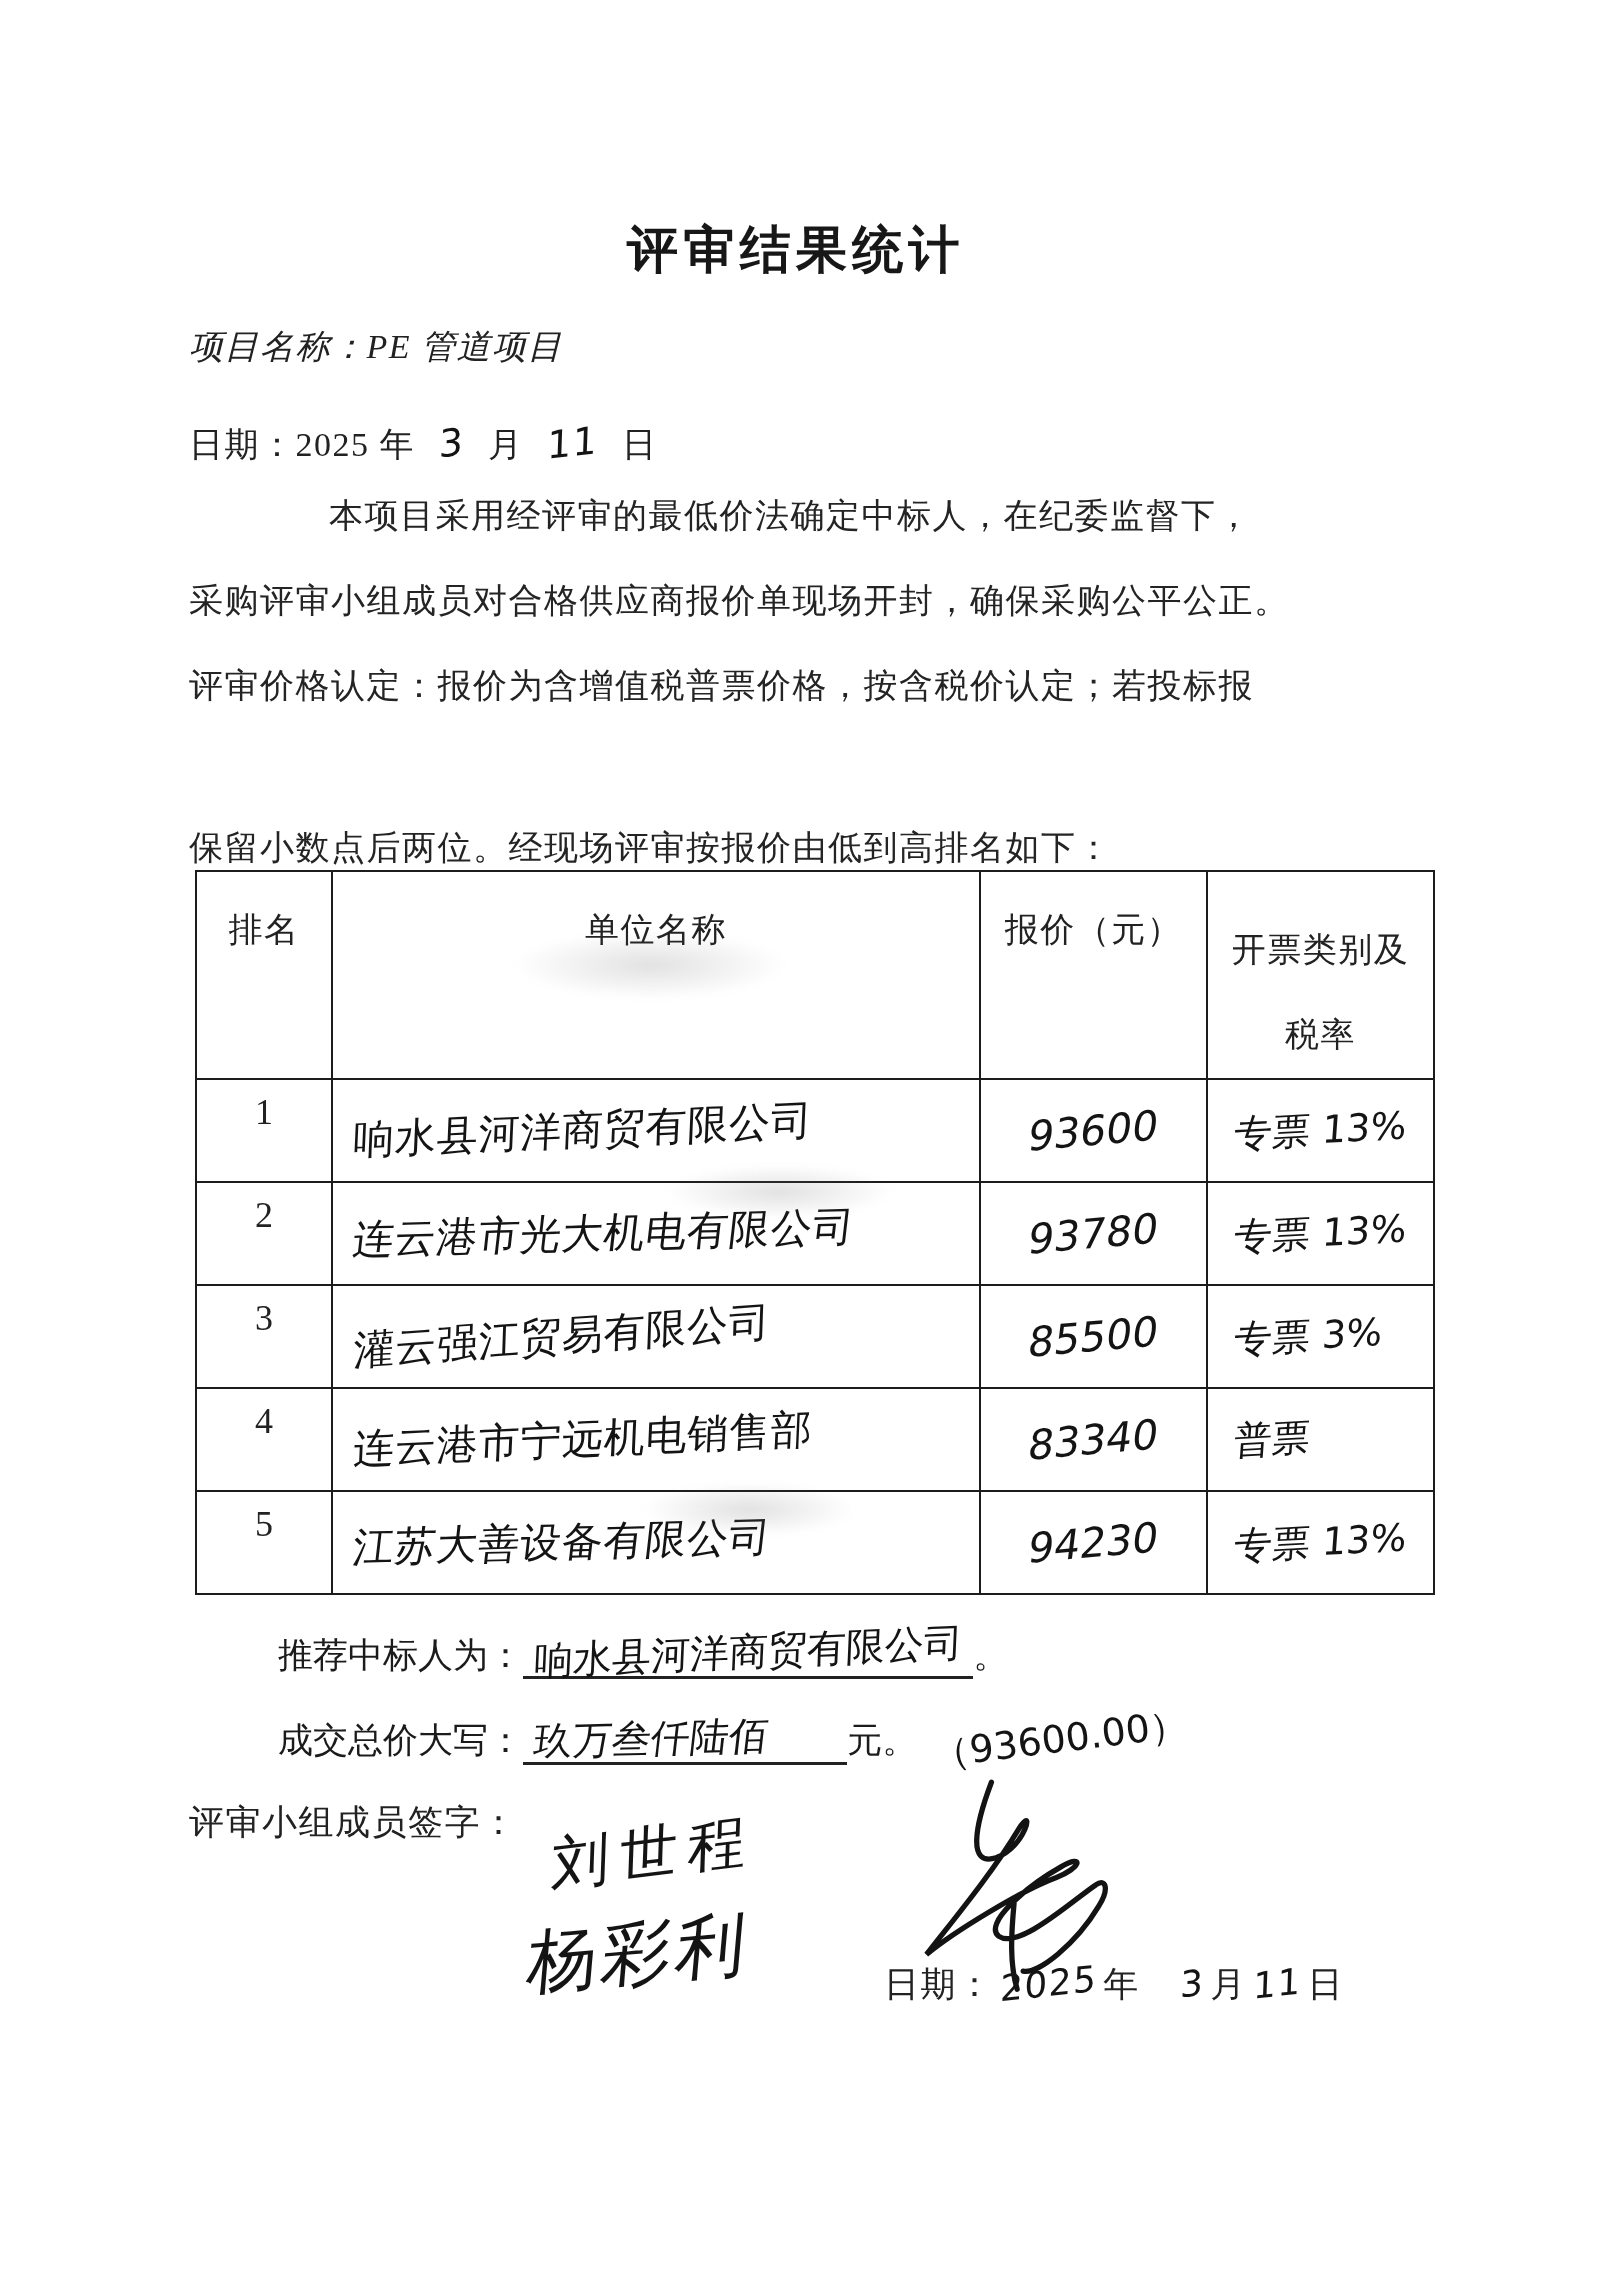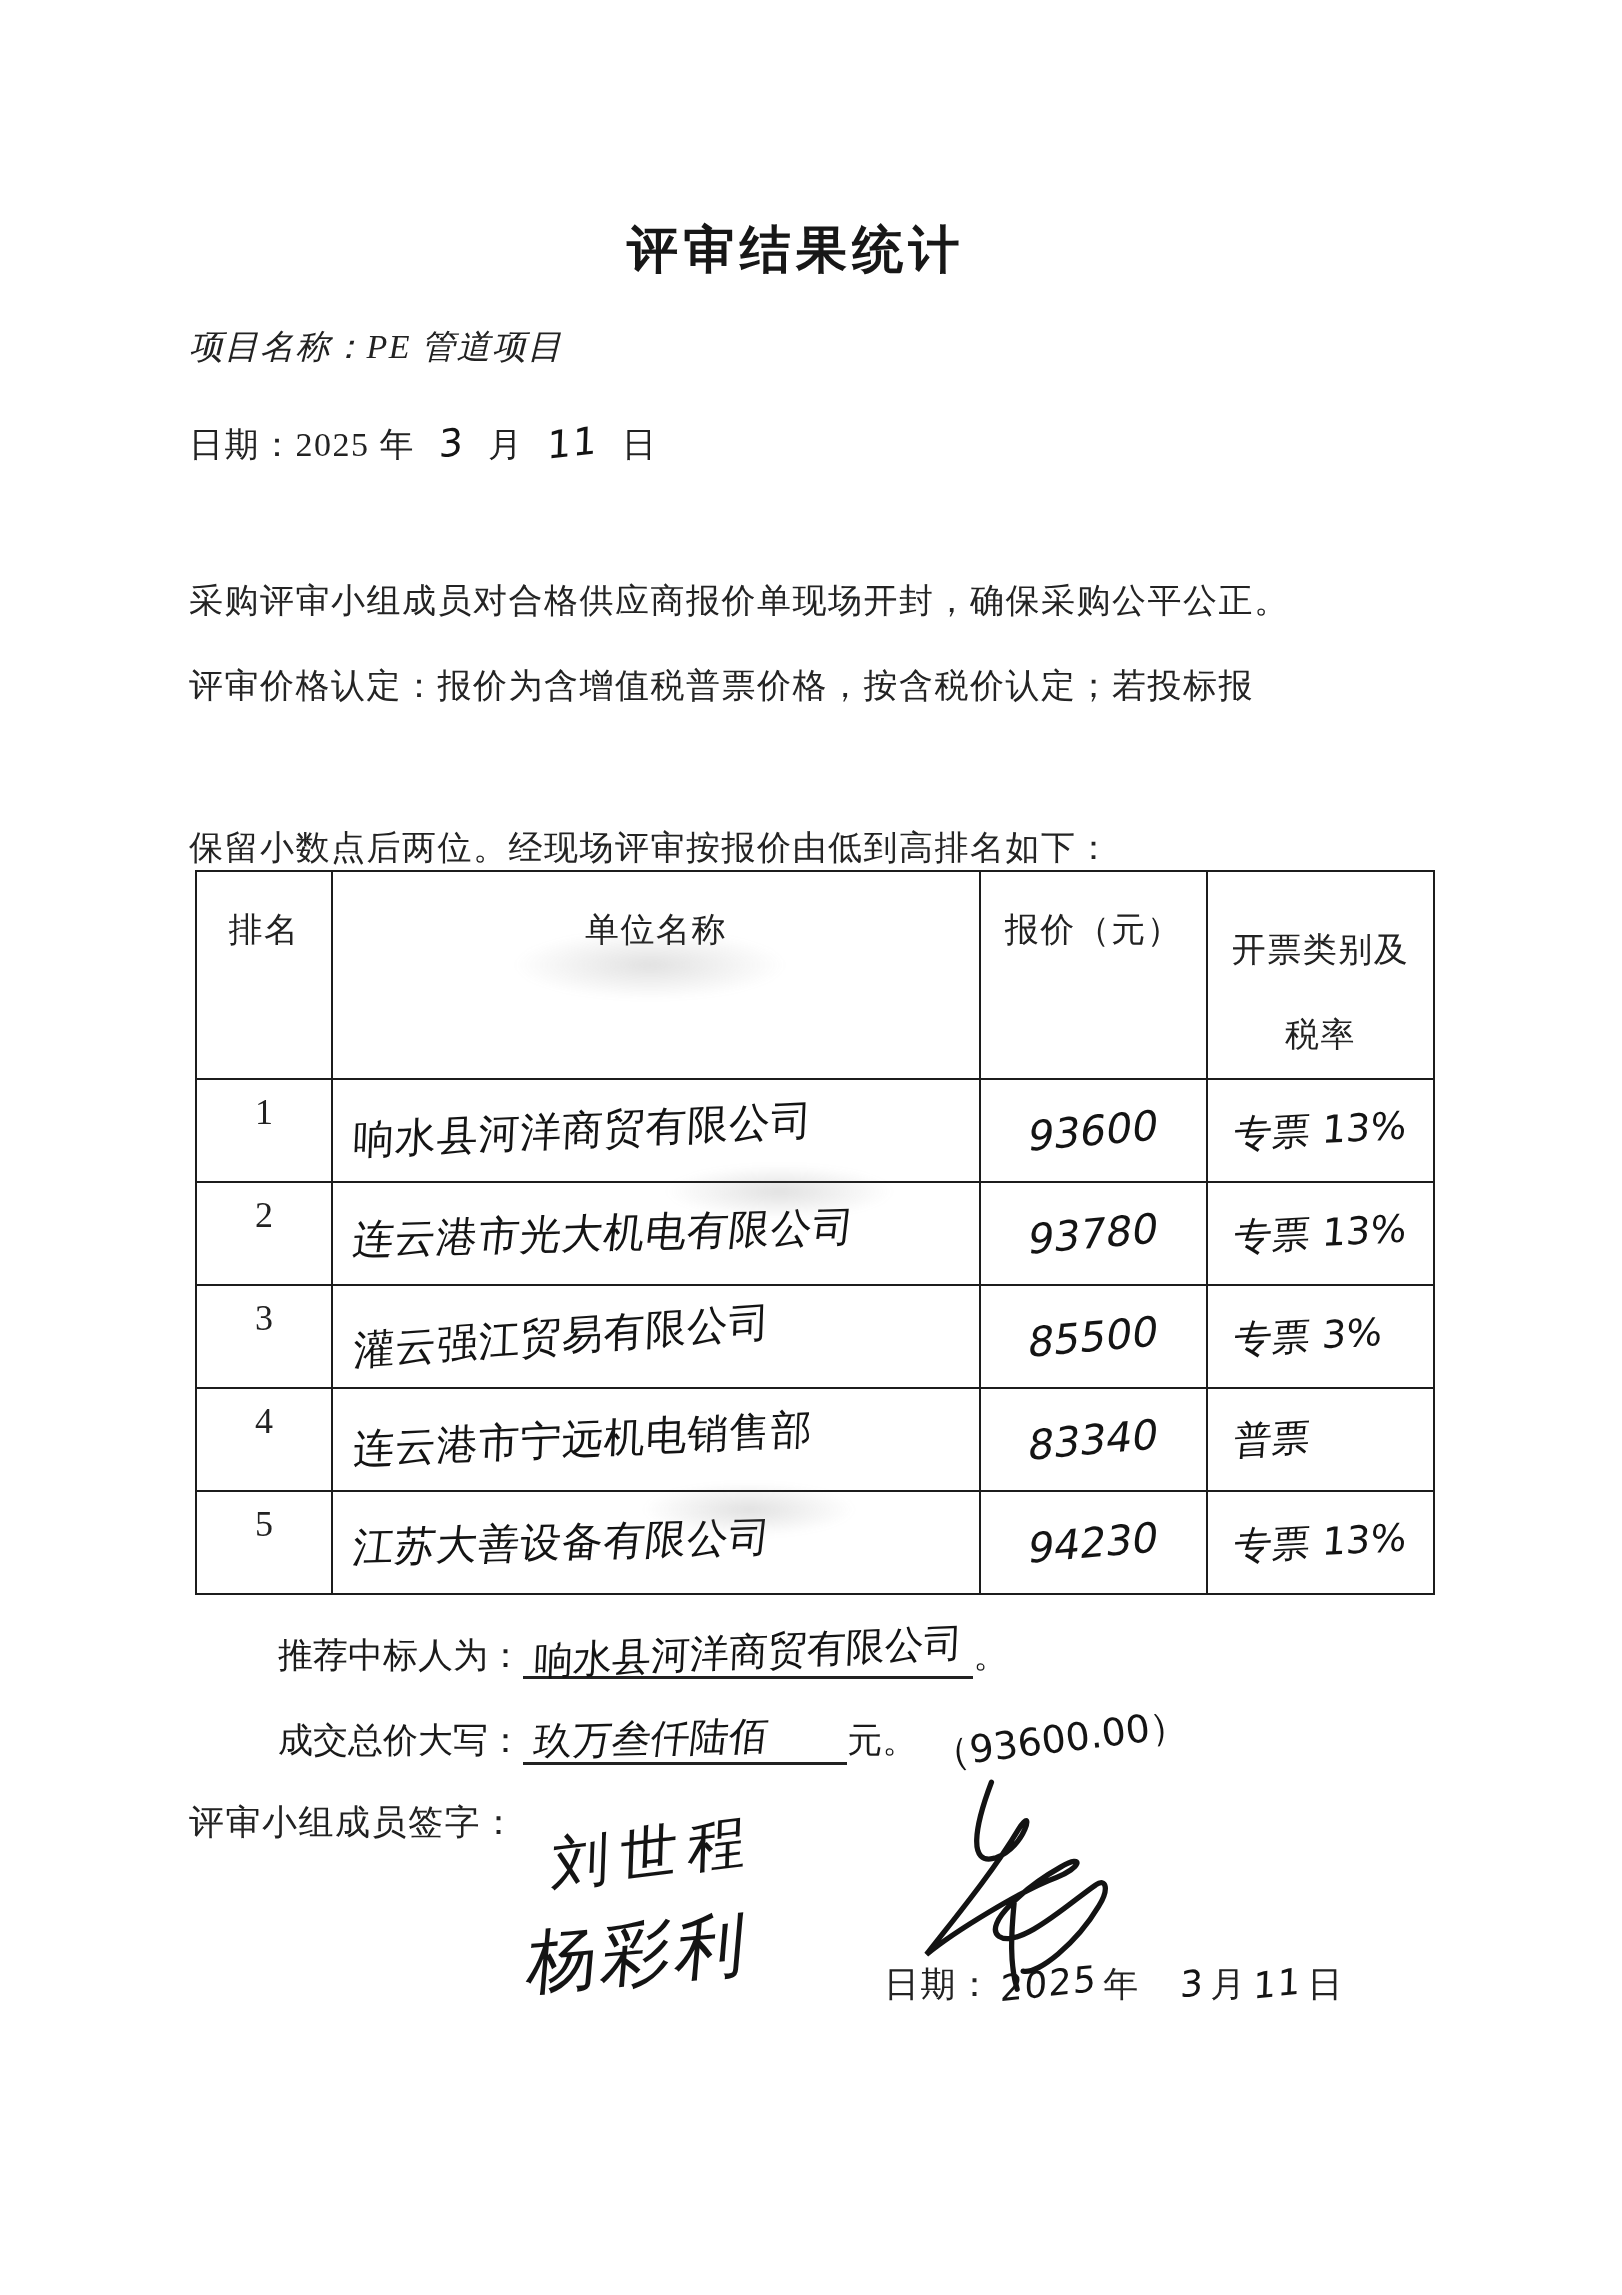--- a/index.html
+++ b/index.html
@@ -94,20 +94,21 @@
 
   <div class="abs printed meta-date">
     <span>日期：</span><span>2025</span>
     <span>年</span>
     <span class="hw hw-date">3</span>
     <span>月</span>
     <span class="hw hw-date">11</span>
     <span>日</span>
   </div>
 
+  <div class="abs para-line indent" style="top:493px">本项目采用经评审的最低价法确定中标人，在纪委监督下，</div>
   <div class="abs para-line" style="top:663px">评审价格认定：报价为含增值税普票价格，按含税价认定；若投标报</div>
   <div class="abs para-line" style="top:578px">采购评审小组成员对合格供应商报价单现场开封，确保采购公平公正。</div>
   <div class="abs para-line" style="top:825px">保留小数点后两位。经现场评审按报价由低到高排名如下：</div>
 
   <table class="bid">
     <colgroup>
       <col style="width:136px">
         <col style="width:648px">
         <col style="width:227px">
         <col style="width:227px">

